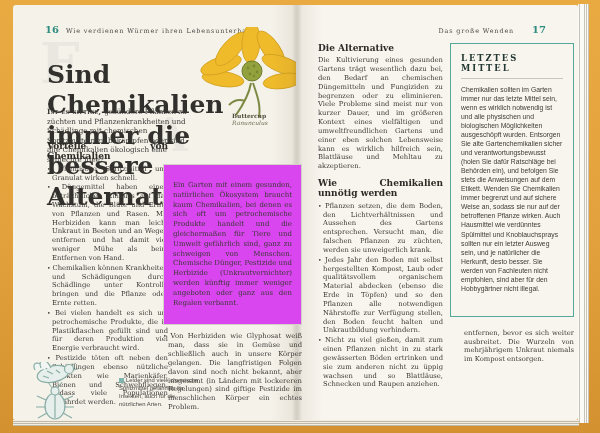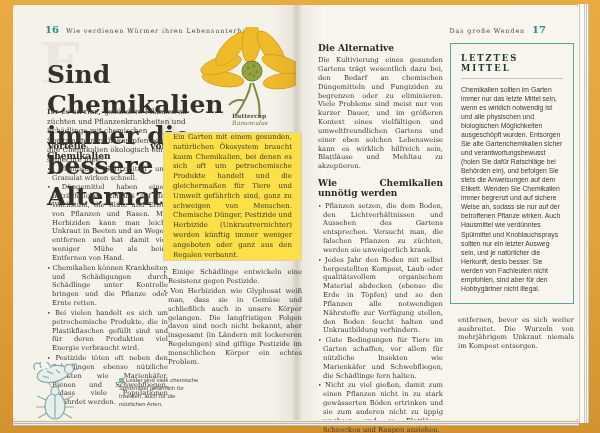--- a/index.html
+++ b/index.html
@@ -32,34 +32,34 @@
   .title{position:absolute;left:34px;top:38px;width:244px;font-size:25px;font-weight:bold;line-height:1.22;color:#32302c;z-index:1;}
   .intro{position:absolute;left:34px;top:95px;width:146px;font-size:7.2px;line-height:1.32;color:#3b3935;z-index:1;}
   .intro-lead{font-variant:small-caps;font-weight:bold;letter-spacing:0.3px;}
   .leftcol{position:absolute;left:34px;top:129px;width:121px;z-index:1;}
   .flower-wrap{position:absolute;left:186px;top:22px;width:108px;height:92px;z-index:0;}
   .flower-cap{position:absolute;left:219px;top:107px;z-index:1;}
   .flower-cap .fname{font-size:6px;font-weight:bold;color:#4c4a36;display:block;}
   .flower-cap .fspecies{font-size:6px;font-style:italic;color:#6f6e52;display:block;}
   .drop-a{left:139px;top:107px;font-size:46px;}
   .midcol{position:absolute;left:150px;top:127px;width:139px;z-index:1;}
-  .midbox{border:1px solid #d5d1c6;background:#fde047;padding:0 9px;margin-bottom:7px;}
+  .midbox{border:1px solid #d5d1c6;background:#d946ef;padding:16px 9px;margin-bottom:7px;margin-top:32px;}
   .midbox p{margin:0;font-size:7px;line-height:1.4;color:#3b3935;text-align:justify;}
   .insects{position:absolute;left:10px;top:357px;width:95px;height:62px;z-index:1;}
   .photo-cap{position:absolute;left:106px;top:372px;width:80px;font-family:"Liberation Sans","DejaVu Sans",sans-serif;
     font-size:5.9px;line-height:1.35;color:#4a4a45;z-index:1;}
   .cap-marker{display:inline-block;width:5px;height:5px;background:#7fb5ac;margin-right:2px;vertical-align:-0.5px;}
 
   
   .rp-head{right:32px;top:19px;text-align:right;}
-  .rp-head .pagenum{margin-left:7px;}
+  .rp-head .pagenum{margin-left:18px;}
   .rcol1{position:absolute;left:305px;top:38px;width:125px;}
   .rcol1 .sec-head:first-child{margin-top:0;}
   .rcol2{position:absolute;left:437px;top:38px;width:124px;}
-  .sidebar{border:1.5px solid #57a79a;padding:9px 10px 10px 10px;background:#f8f5ee;}
+  .sidebar{border:1.5px solid #57a79a;padding:9px 10px 23px 10px;background:#f8f5ee;}
   .sidebar-title{font-size:8.4px;font-weight:bold;letter-spacing:2px;color:#223832;margin:0 0 5px 0;}
   .sidebar-rule{border:none;border-top:1px solid #c9c5ba;margin:0 0 6px 0;}
   .sidebar-text{margin:0;font-family:"Liberation Sans","DejaVu Sans",sans-serif;font-size:6.8px;line-height:1.33;color:#3b3b37;}
   .rcol2 .cont{margin-top:12px;}
 </style>
 </head>
 <body>
 
 <div class="book">
   <div class="pages">
@@ -116,21 +116,20 @@
         <p class="bullet">Bei vielen handelt es sich um petrochemische Produkte, die in Plastikflaschen gefüllt sind und für deren Produktion viel Energie verbraucht wird.</p>
         <p class="bullet">Pestizide töten oft neben den Schädlingen ebenso nützliche Insekten wie Marienkäfer, Bienen und Schwebfliegen, sodass viele Populationen gefährdet werden.</p>
       </div>
 
       <div class="dropcap drop-a">A</div>
       <div class="midcol">
         <div class="midbox">
           <p>Ein Garten mit einem gesunden, natürlichen Ökosystem braucht kaum Chemikalien, bei denen es sich oft um petrochemische Produkte handelt und die gleichermaßen für Tiere und Umwelt gefährlich sind, ganz zu schweigen von Menschen. Chemische Dünger, Pestizide und Herbizide (Unkrautvernichter) werden künftig immer weniger angeboten oder ganz aus den Regalen verbannt.</p>
         </div>
         <div class="body-text">
-          <p class="bullet">Einige Schädlinge entwickeln eine Resistenz gegen Pestizide.</p>
           <p class="bullet">Von Herbiziden wie Glyphosat weiß man, dass sie in Gemüse und schließlich auch in unsere Körper gelangen. Die langfristigen Folgen davon sind noch nicht bekannt, aber insgesamt (in Ländern mit lockereren Regelungen) sind giftige Pestizide im menschlichen Körper ein echtes Problem.</p>
         </div>
       </div>
 
       <div class="insects">
         <svg width="95" height="62" viewBox="0 0 95 62">
 
           <g stroke="#8aaea6" stroke-width="1.2" fill="#e6efec">
             <ellipse cx="30" cy="12" rx="16" ry="8" transform="rotate(-12 30 12)"></ellipse>
             <circle cx="46" cy="7" r="4.5"></circle>
@@ -160,33 +159,32 @@
       <span>Das große Wenden</span><span class="pagenum">17</span>
     </div>
 
     <div class="rcol1 body-text">
       <h2 class="sec-head">Die Alternative</h2>
       <p style="margin:0 0 6px 0;">Die Kultivierung eines gesunden Gartens trägt wesentlich dazu bei, den Bedarf an chemischen Düngemitteln und Fungiziden zu begrenzen oder zu eliminieren. Viele Probleme sind meist nur von kurzer Dauer, und im größeren Kontext eines vielfältigen und umweltfreundlichen Gartens und einer eben solchen Lebensweise kann es wirklich hilfreich sein, Blattläuse und Mehltau zu akzeptieren.</p>
 
       <h2 class="sec-head">Wie Chemikalien unnötig werden</h2>
       <p class="bullet">Pflanzen setzen, die dem Boden, den Lichtverhältnissen und Aussehen des Gartens entsprechen. Versucht man, die falschen Pflanzen zu züchten, werden sie unweigerlich krank.</p>
       <p class="bullet">Jedes Jahr den Boden mit selbst hergestellten Kompost, Laub oder qualitätsvollem organischem Material abdecken (ebenso die Erde in Töpfen) und so den Pflanzen alle notwendigen Nährstoffe zur Verfügung stellen, den Boden feucht halten und Unkrautbildung verhindern.</p>
-      <p class="bullet">Gute Bedingungen für Tiere im Garten schaffen, vor allem für nützliche Insekten wie Marienkäfer und Schwebfliegen, die Schädlinge fern halten.</p>
       <p class="bullet">Nicht zu viel gießen, damit zum einen Pflanzen nicht in zu stark gewässerten Böden ertrinken und sie zum anderen nicht zu üppig wachsen und so Blattläuse, Schnecken und Raupen anziehen.</p>
 
     </div>
 
     <div class="rcol2">
       <div class="sidebar">
         <h3 class="sidebar-title">LETZTES MITTEL</h3>
         <hr class="sidebar-rule">
         <p class="sidebar-text">Chemikalien sollten im Garten immer nur das letzte Mittel sein, wenn es wirklich notwendig ist und alle physischen und biologischen Möglichkeiten ausgeschöpft wurden. Entsorgen Sie alte Gartenchemikalien sicher und verantwortungsbewusst (holen Sie dafür Ratschläge bei Behörden ein), und befolgen Sie stets die Anweisungen auf dem Etikett. Wenden Sie Chemikalien immer begrenzt und auf sichere Weise an, sodass sie nur auf der betroffenen Pflanze wirken. Auch Hausmittel wie verdünntes Spülmittel und Knoblauchsprays sollten nur ein letzter Ausweg sein, und je natürlicher die Herkunft, desto besser. Sie werden von Fachleuten nicht empfohlen, sind aber für den Hobbygärtner nicht illegal.</p>
       </div>
       <div class="body-text cont">
-        <p style="margin:0 0 1px 8px;">entfernen, bevor es sich weiter ausbreitet. Die Wurzeln von mehrjährigem Unkraut niemals im Kompost entsorgen.</p>
+        <p style="margin:0 0 1px 14px;">entfernen, bevor es sich weiter ausbreitet. Die Wurzeln von mehrjährigem Unkraut niemals im Kompost entsorgen.</p>
       </div>
     </div>
 
     <div class="gutter"></div>
   </div>
 
   <div class="stack-right"></div>
   <div class="stack-bottom"></div>
 </div>
 

